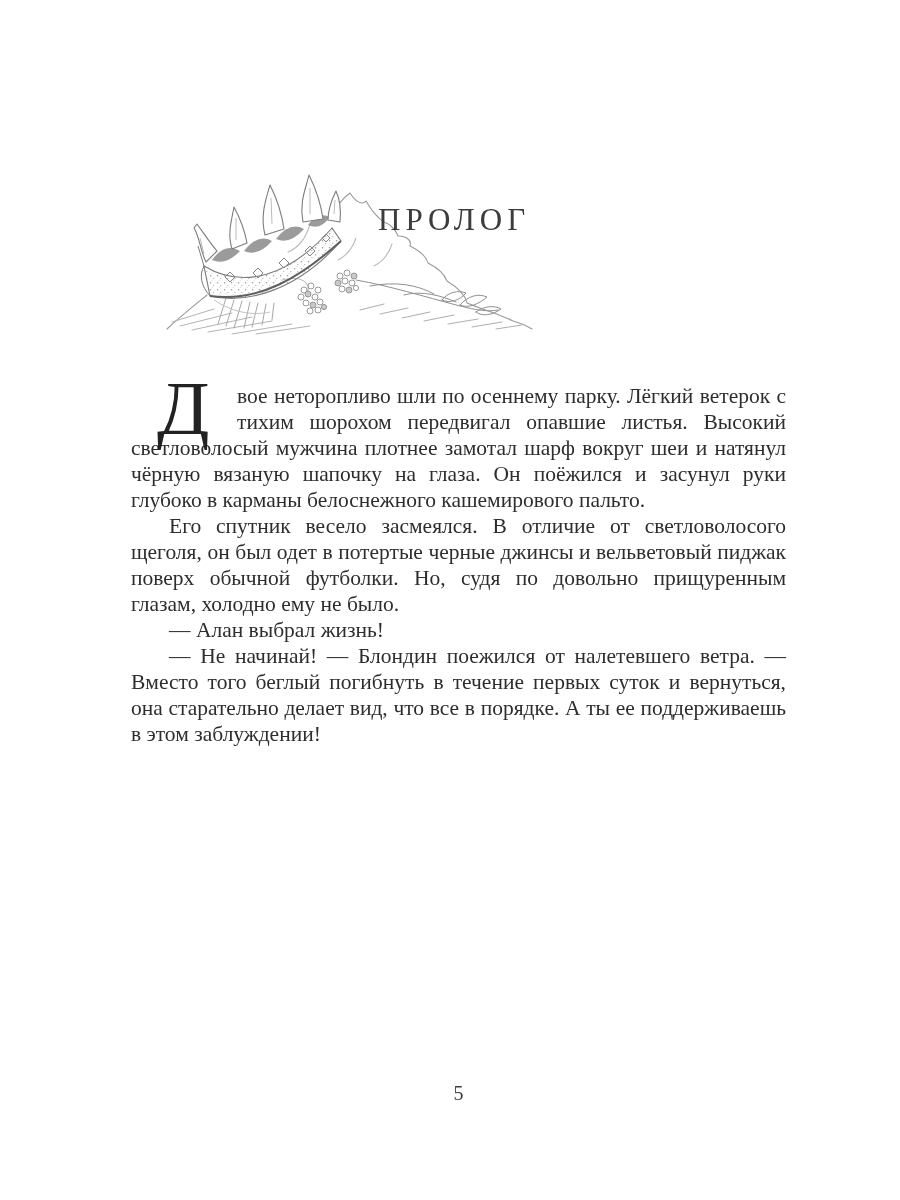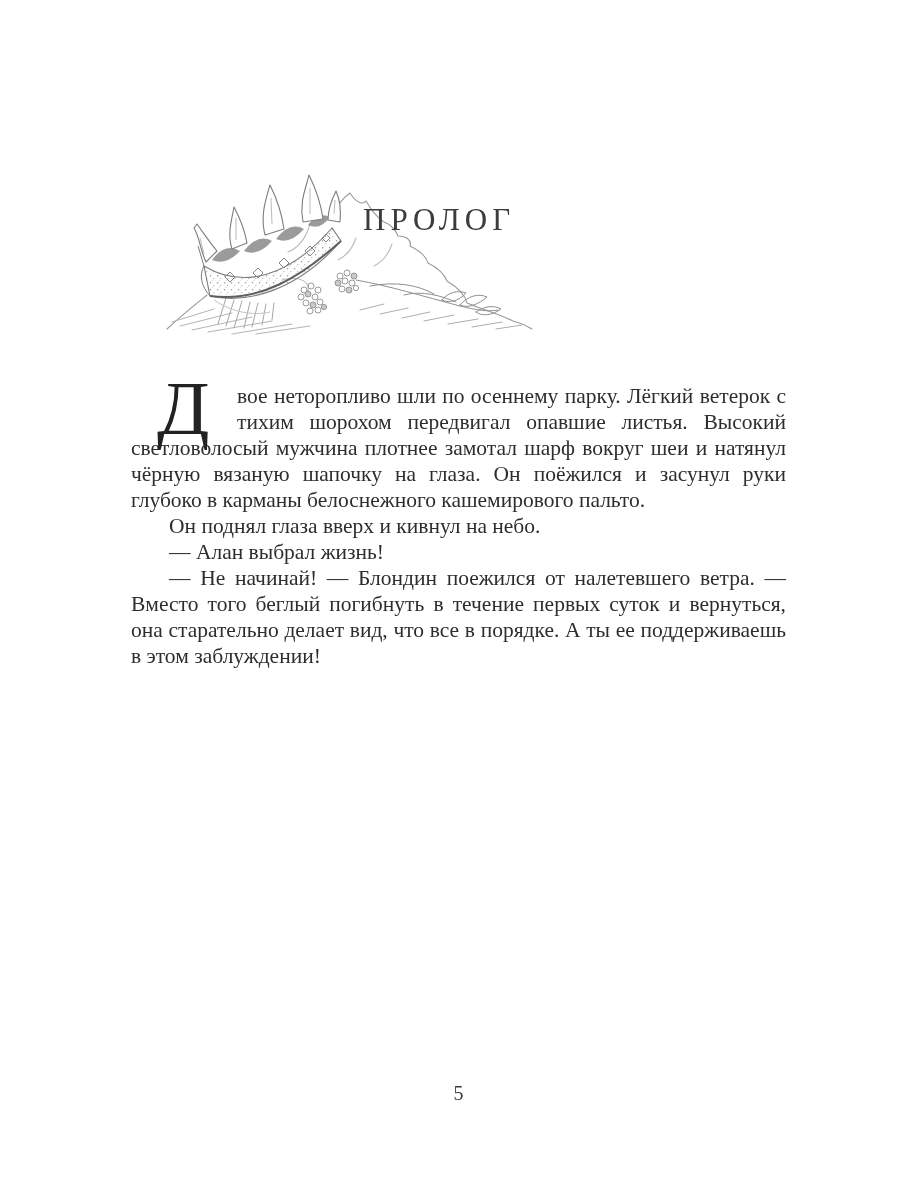--- a/index.html
+++ b/index.html
@@ -14,21 +14,21 @@
     margin: 0 auto;
     background: #ffffff;
     overflow: hidden;
     font-family: "Liberation Serif", "DejaVu Serif", serif;
     color: #2d2d2d;
   }
 
   
   .chapter-heading {
     position: absolute;
-    left: 363px;
+    left: 378px;
     top: 202px;
     font-size: 31px;
     letter-spacing: 5px;
     font-weight: 500;
     color: #3c3c3c;
     white-space: nowrap;
   }
 
   
   .illustration {
@@ -186,20 +186,20 @@
   </div>
 
   <div class="chapter-heading">ПРОЛОГ</div>
 
   <div class="body-text">
     <p class="first">
       <span class="dropcap">
           <span class="dc-glyph">Д</span>
         </span><span>вое неторопливо шли по осеннему парку. Лёгкий ветерок с тихим шорохом передвигал опавшие листья. Высокий светловолосый мужчина плотнее замотал шарф вокруг шеи и натянул чёрную вязаную шапочку на глаза. Он поёжился и засунул руки глубоко в карманы белоснежного кашемирового пальто.</span>
     </p>
-    <p>Он поднял глаза вверх и кивнул на небо.</p>
+    <p>Его спутник весело засмеялся. В отличие от светловолосого щеголя, он был одет в потертые черные джинсы и вельветовый пиджак поверх обычной футболки. Но, судя по довольно прищуренным глазам, холодно ему не было.</p>
     <p>— Алан выбрал жизнь!</p>
     <p>— Не начинай! — Блондин поежился от налетевшего ветра. — Вместо того беглый погибнуть в течение первых суток и вернуться, она старательно делает вид, что все в порядке. А ты ее поддерживаешь в этом заблуждении!</p>
   </div>
 
   <div class="page-number">5</div>
 
 </div>
 
 </body></html>

